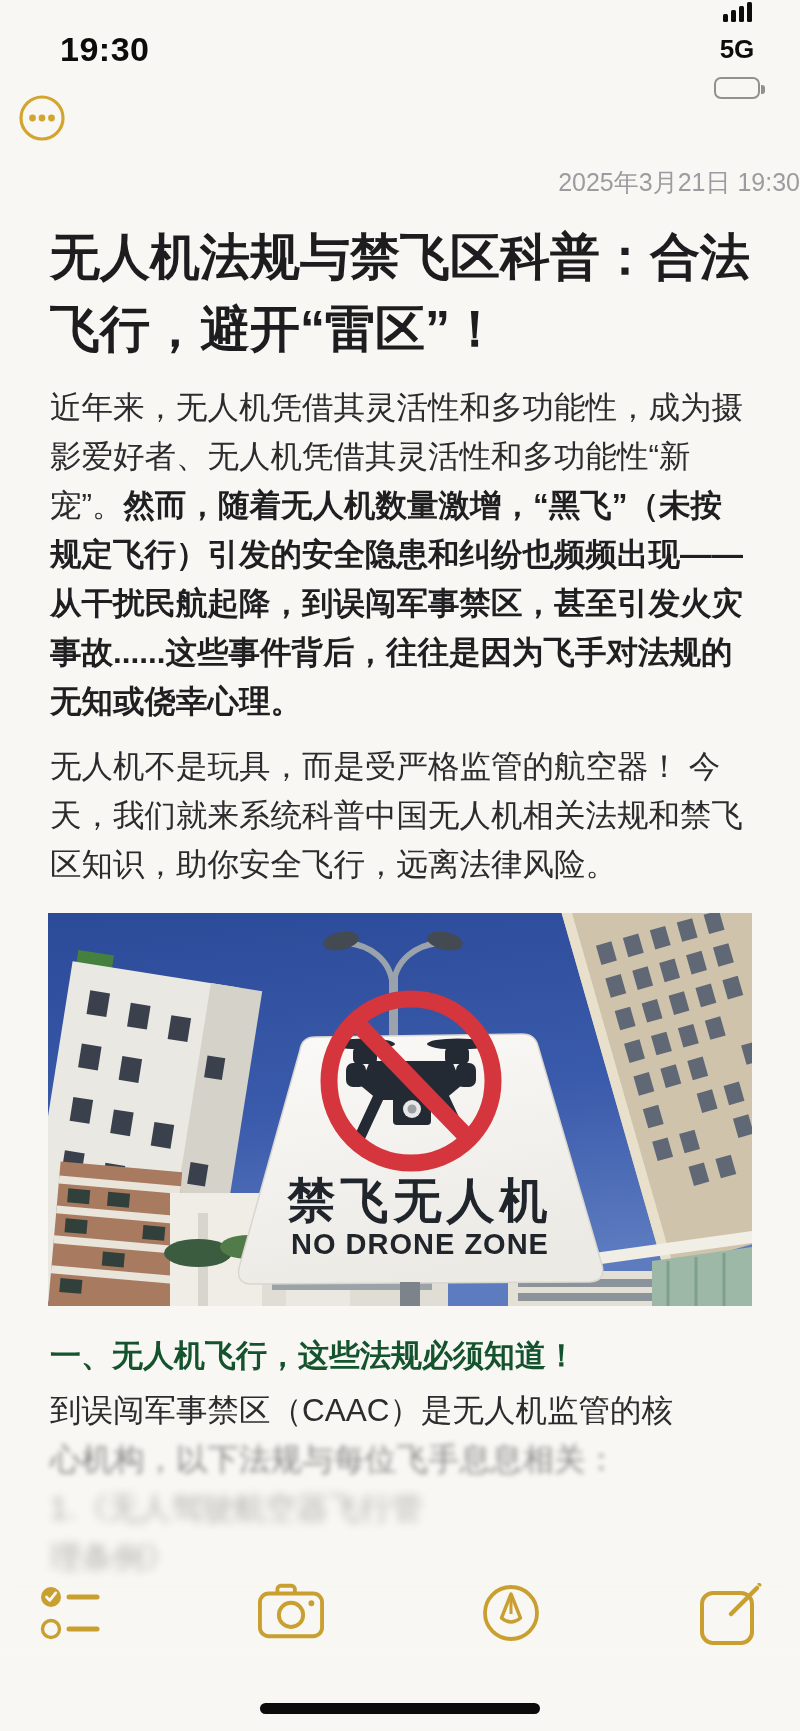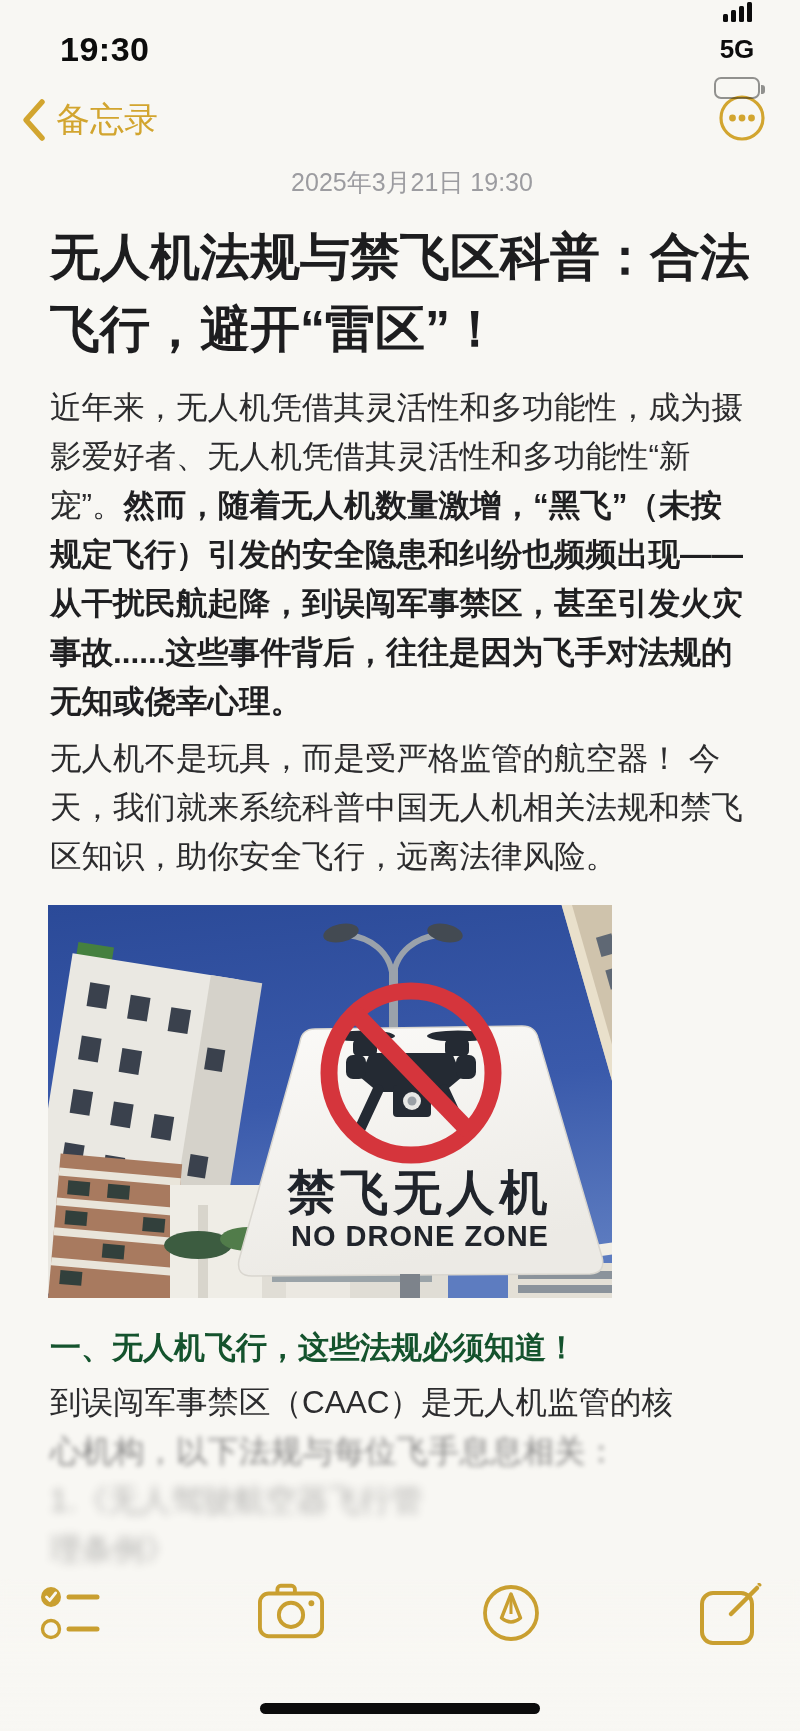--- a/index.html
+++ b/index.html
@@ -22,26 +22,26 @@
     border-radius:7px; padding:2.5px; }
   .battery .level { width:88%; height:100%; background:#0c0c0c; border-radius:3px; }
   .battery .cap { position:absolute; right:-7px; top:6px; width:4px; height:9px;
     background:rgba(20,20,20,.45); border-radius:0 3px 3px 0; }
   
   .nav-bar { display:flex; justify-content:space-between; align-items:center;
     padding:22px 34px 4px 18px; }
   .nav-back { display:flex; align-items:center; gap:8px; cursor:pointer; }
   .nav-back-label { font-size:34px; color:#D2A52F; }
   
-  .note-date { text-align:center; color:#9c9ca0; font-size:25px; margin-top:16px;padding-left:24px; }
+  .note-date { text-align:right; color:#9c9ca0; font-size:25px; margin-top:16px;padding-left:24px; }
   .note-title { margin:22px 50px 0; font-size:50px; line-height:72px;
     font-weight:800; color:#1d1d1f; }
   .note-body { margin:18px 50px 0; font-size:31.5px; line-height:49px; color:#2c2c2e; }
   .note-body b { font-weight:700; color:#1f1f21;text-align:right; }
-  .photo-frame { margin:24px 0 0 48px; width:564px; height:393px; overflow:hidden; }
+  .photo-frame { margin:24px 0 0 48px; width:704px; height:393px; overflow:hidden; }
   .section-heading { margin:28px 50px 0; font-size:31px; line-height:44px;
     font-weight:800; color:#14532d; }
   .note-body-tail { margin:8px 50px 0; font-size:31.5px; line-height:49px; color:#2c2c2e; }
   .blur-line { filter:blur(2.5px); opacity:.55; }
   .blur-line2 { filter:blur(4px); opacity:.35; width:55%; }
   
   .toolbar { position:absolute; left:0; right:0; bottom:0; height:152px;
     background:linear-gradient(180deg, rgba(248,247,243,.25) 0%, rgba(248,247,243,.82) 26%,
       rgba(248,247,243,.96) 55%, #f8f7f3 100%);
     -webkit-backdrop-filter:blur(5px); backdrop-filter:blur(5px); }
@@ -63,43 +63,37 @@
         <i></i>
         <i></i>
         <i></i>
       </span>
     <span class="net-label">5G</span>
     <span class="battery"><span class="level"></span><span class="cap"></span></span>
   </span>
 </div>
 
 <div class="nav-bar">
-  <div class="nav-back">
-    <svg width="30" height="46" viewBox="0 0 30 46">
-      <path d="M24 5 L8 23 L24 41" fill="none" stroke="#D2A52F" stroke-width="5.5" stroke-linecap="round" stroke-linejoin="round"></path>
-    </svg>
-    <span class="nav-back-label">备忘录</span>
-  </div>
   <div style="cursor:pointer">
     <svg width="48" height="48" viewBox="0 0 48 48">
       <circle cx="24" cy="24" r="21" fill="none" stroke="#D2A52F" stroke-width="3.2"></circle>
       <circle cx="14.5" cy="24" r="3.4" fill="#D2A52F"></circle>
       <circle cx="24" cy="24" r="3.4" fill="#D2A52F"></circle>
       <circle cx="33.5" cy="24" r="3.4" fill="#D2A52F"></circle>
     </svg>
   </div>
 </div>
 
 <div class="note-date">2025年3月21日 19:30</div>
 
 <h1 class="note-title">无人机法规与禁飞区科普：合法飞行，避开“雷区”！</h1>
 
 <p class="note-body"><span>近年来，无人机凭借其灵活性和多功能性，成为摄影爱好者、无人机凭借其灵活性和多功能性“新宠”。</span><b>然而，随着无人机数量激增，“黑飞”（未按规定飞行）引发的安全隐患和纠纷也频频出现——从干扰民航起降，到误闯军事禁区，甚至引发火灾事故......这些事件背后，往往是因为飞手对法规的无知或侥幸心理。</b></p>
 
-<p class="note-body" style="margin-top:8px">无人机不是玩具，而是受严格监管的航空器！ 今天，我们就来系统科普中国无人机相关法规和禁飞区知识，助你安全飞行，远离法律风险。</p>
+<p class="note-body" style="margin-top:16px">无人机不是玩具，而是受严格监管的航空器！ 今天，我们就来系统科普中国无人机相关法规和禁飞区知识，助你安全飞行，远离法律风险。</p>
 
 <div class="photo-frame">
 <svg width="704" height="393" viewBox="0 0 704 393">
   <defs>
     <linearGradient id="sky" x1="0" y1="0" x2="0.2" y2="1">
       <stop offset="0" stop-color="#2b4a98"></stop>
           <stop offset="0.55" stop-color="#3a5aab"></stop>
           <stop offset="1" stop-color="#5d7cc0"></stop>
     </linearGradient>
     <linearGradient id="signFace" x1="0" y1="0" x2="0.3" y2="1">

